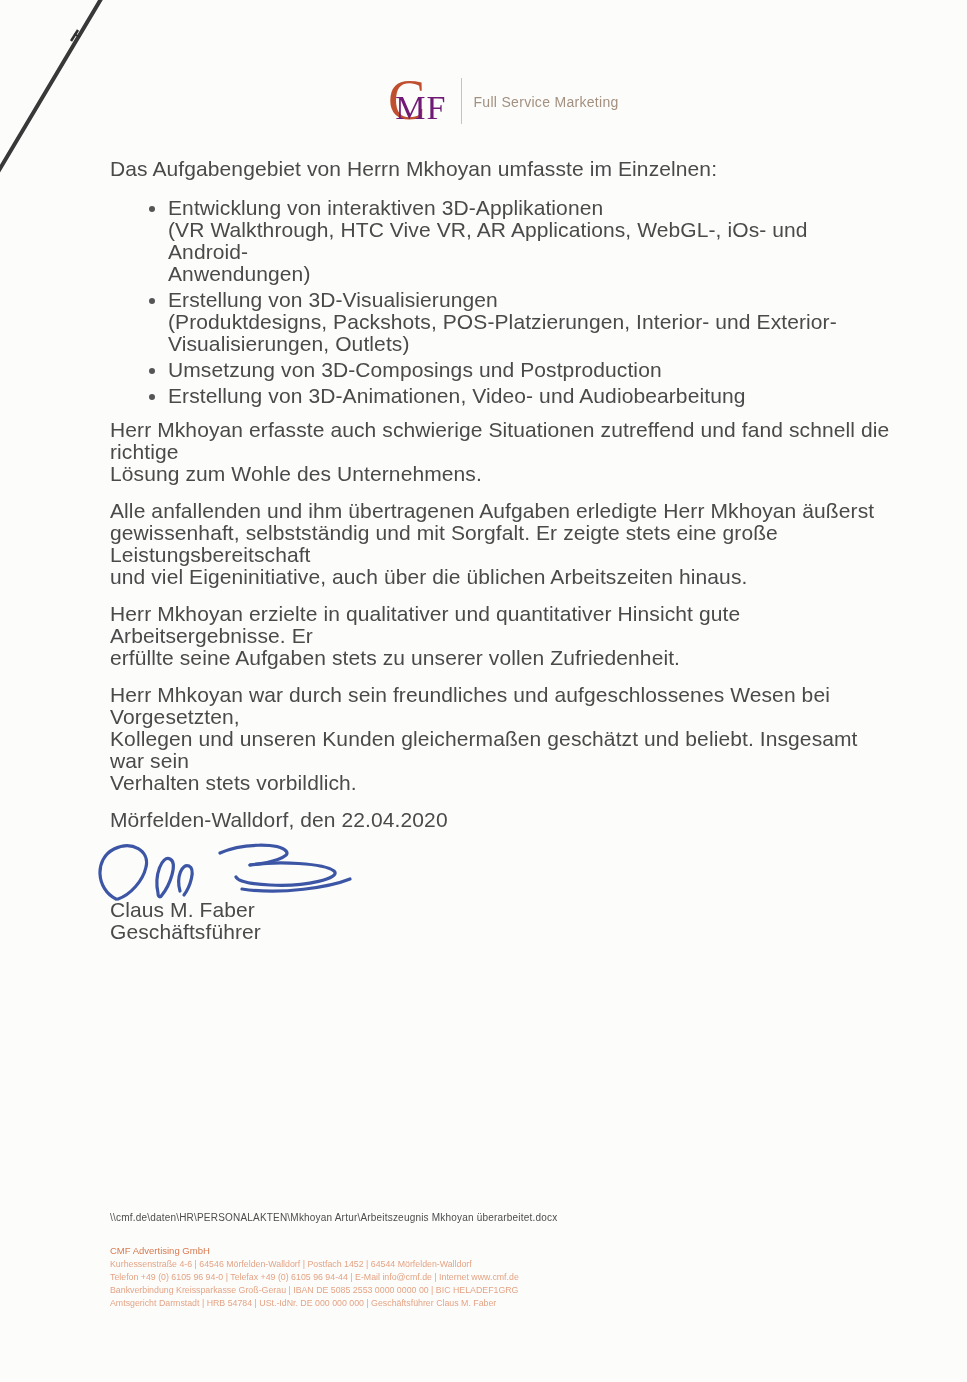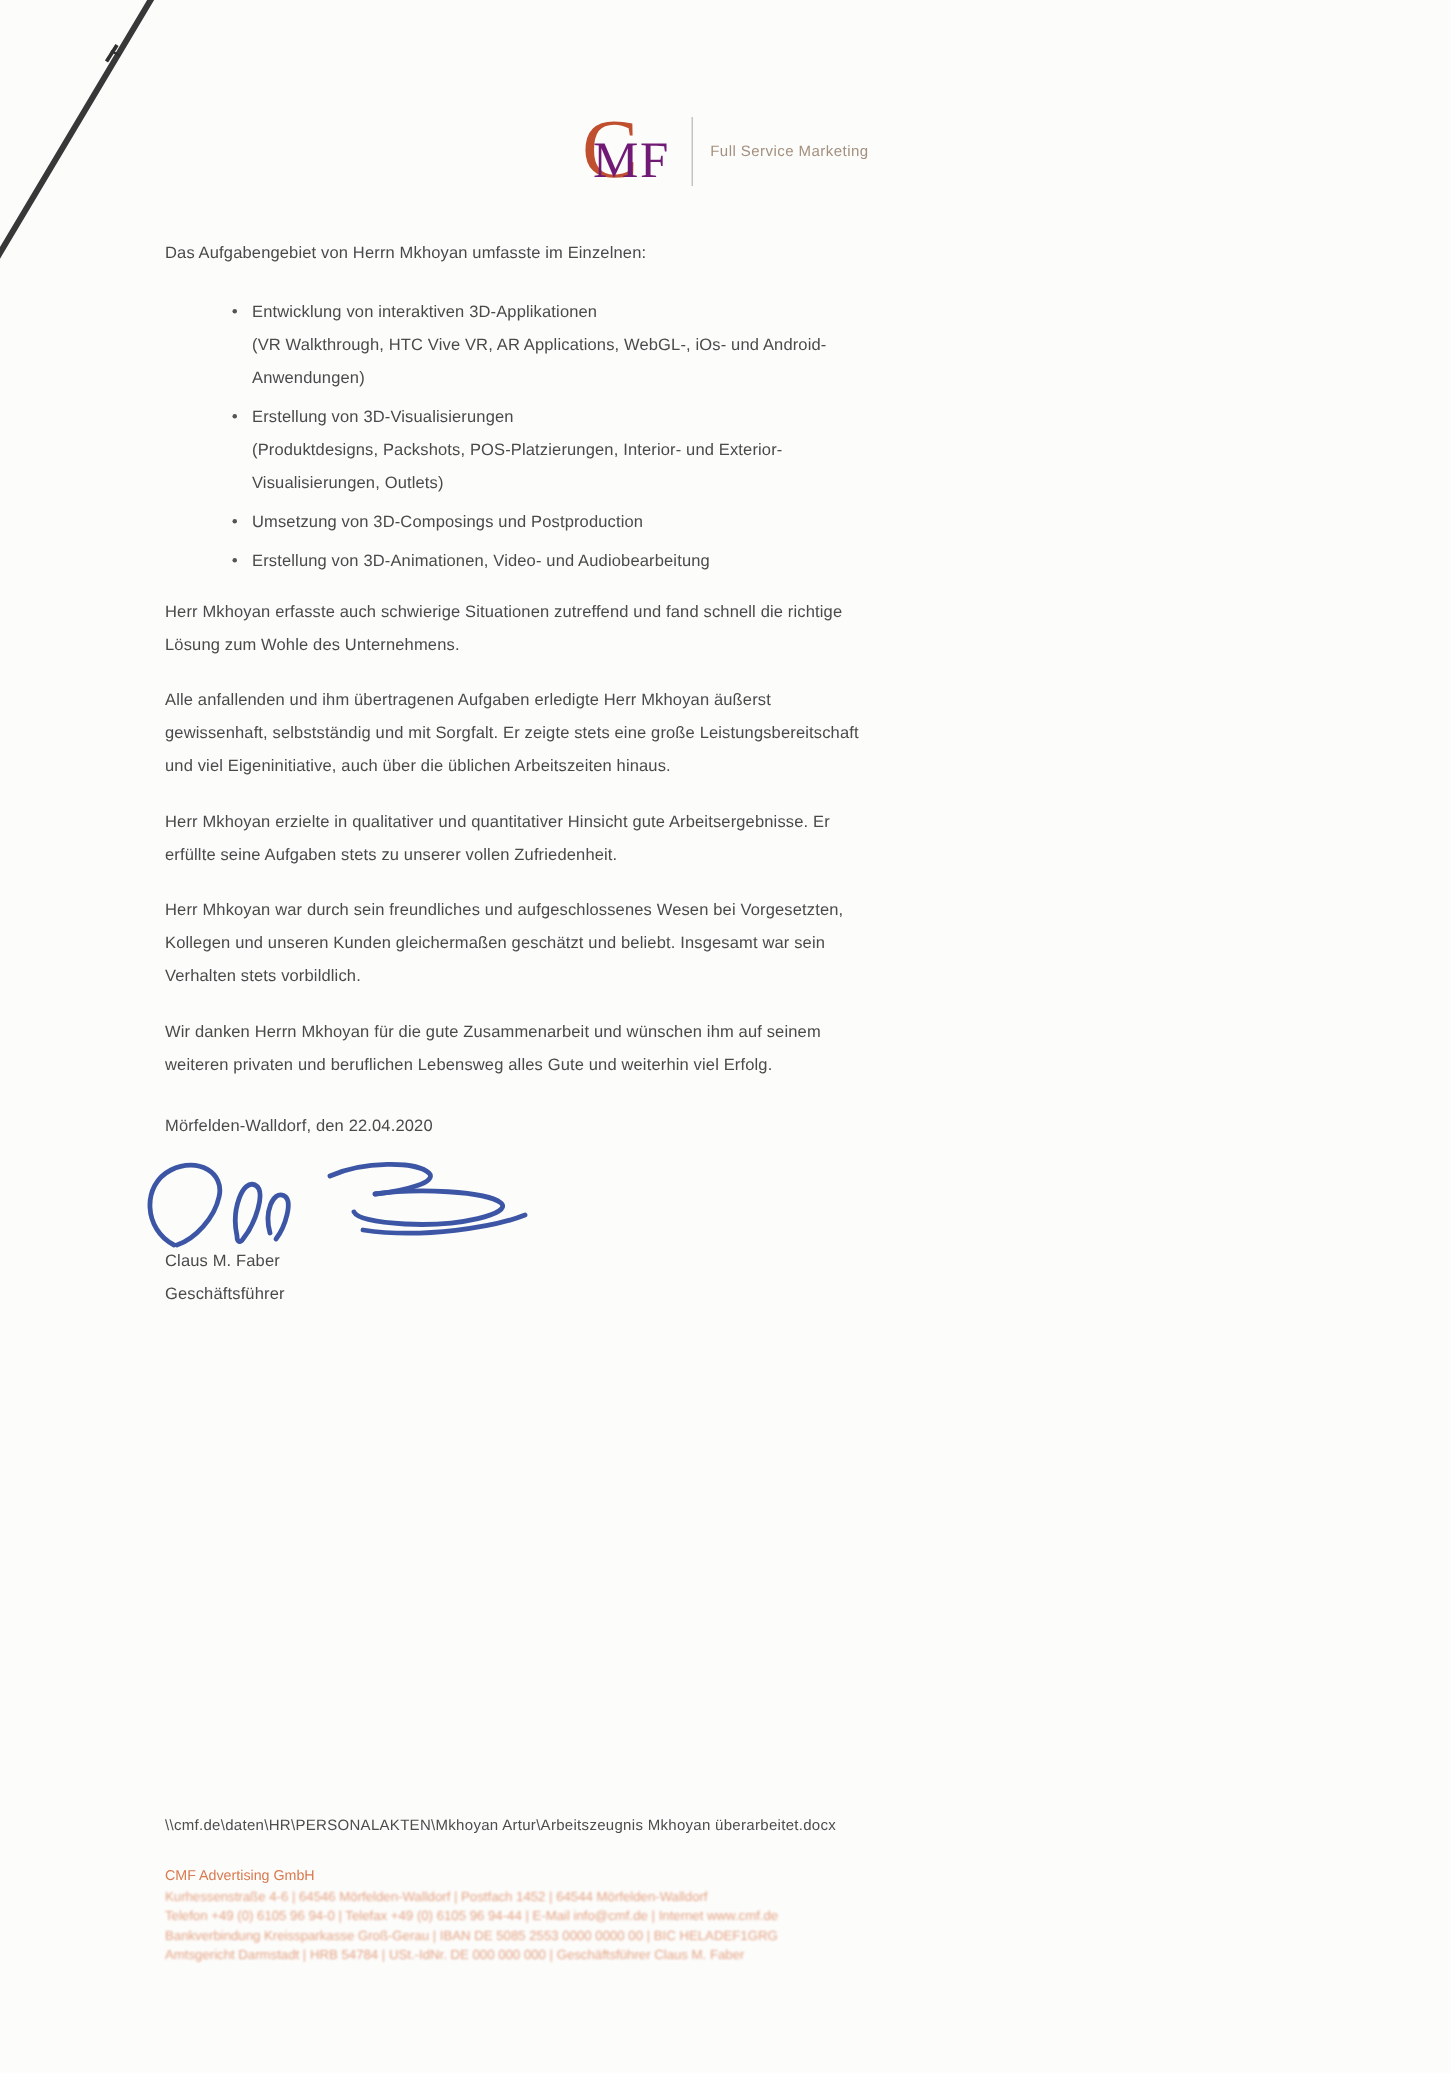--- a/index.html
+++ b/index.html
@@ -22,29 +22,29 @@
     position: absolute;
     top: 74px;
     left: 388px;
     display: flex;
     align-items: center;
   }
   .logo-text { display: flex; align-items: baseline; font-family: "Liberation Serif", serif; }
   .logo-c { font-size: 56px; line-height: 52px; color: #bf4f2e; font-weight: 400; }
   .logo-mf { font-size: 34px; color: #701a75; margin-left: -30px; letter-spacing: 1px; }
   .logo-divider { width: 1px; height: 46px; background: #c4c4c4; margin: 0 12px 0 14px; }
-  .logo-tagline { font-size: 10px; color: #a3907f; padding-top: 2px; letter-spacing: 0.3px; }
+  .logo-tagline { font-size: 14px; color: #a3907f; padding-top: 2px; letter-spacing: 0.3px; }
 
   
   .content {
     position: absolute;
     left: 110px;
     top: 158px;
     width: 780px;
-    font-size: 11px;
+    font-size: 21px;
     line-height: 22px;
     letter-spacing: 0.1px;
   }
   .content p { margin: 0 0 15px 0; white-space: pre-line; }
   .content p.intro { margin-bottom: 17px; }
   .content ul { margin: 0 0 12px 0; padding-left: 58px; }
   .content li { white-space: pre-line; margin-bottom: 4px; }
   .content li::marker { color: #555; }
   .content p.para-last { margin-bottom: 19px; }
   .dateline { margin-bottom: 0 !important; }
@@ -116,22 +116,20 @@
     <p>Herr Mkhoyan erfasste auch schwierige Situationen zutreffend und fand schnell die richtige
 Lösung zum Wohle des Unternehmens.</p>
     <p>Alle anfallenden und ihm übertragenen Aufgaben erledigte Herr Mkhoyan äußerst
 gewissenhaft, selbstständig und mit Sorgfalt. Er zeigte stets eine große Leistungsbereitschaft
 und viel Eigeninitiative, auch über die üblichen Arbeitszeiten hinaus.</p>
     <p>Herr Mkhoyan erzielte in qualitativer und quantitativer Hinsicht gute Arbeitsergebnisse. Er
 erfüllte seine Aufgaben stets zu unserer vollen Zufriedenheit.</p>
     <p>Herr Mhkoyan war durch sein freundliches und aufgeschlossenes Wesen bei Vorgesetzten,
 Kollegen und unseren Kunden gleichermaßen geschätzt und beliebt. Insgesamt war sein
 Verhalten stets vorbildlich.</p>
-    <p class="para-last">Wir danken Herrn Mkhoyan für die gute Zusammenarbeit und wünschen ihm auf seinem
-weiteren privaten und beruflichen Lebensweg alles Gute und weiterhin viel Erfolg.</p>
 
     <p class="dateline">Mörfelden-Walldorf, den 22.04.2020</p>
 
     <svg class="signature" width="280" height="78" viewBox="0 0 280 78">
       <g stroke="#22409a" stroke-width="3.2" fill="none" stroke-linecap="round" stroke-linejoin="round" opacity="0.88">
         <path d="M24,62 C4,52 2,22 22,12 C40,3 58,14 54,30 C51,44 38,58 26,62"></path>
         <path d="M66,56 C62,38 70,18 78,22 C86,26 78,48 70,58 C68,61 66,60 66,56"></path>
         <path d="M88,54 C84,40 90,26 97,29 C104,32 98,50 92,58"></path>
         <path d="M128,16 C150,6 186,6 194,14 C200,20 178,26 158,28"></path>
         <path d="M158,28 C186,24 232,26 242,34 C250,41 214,50 178,48 C158,47 146,44 144,40"></path>

